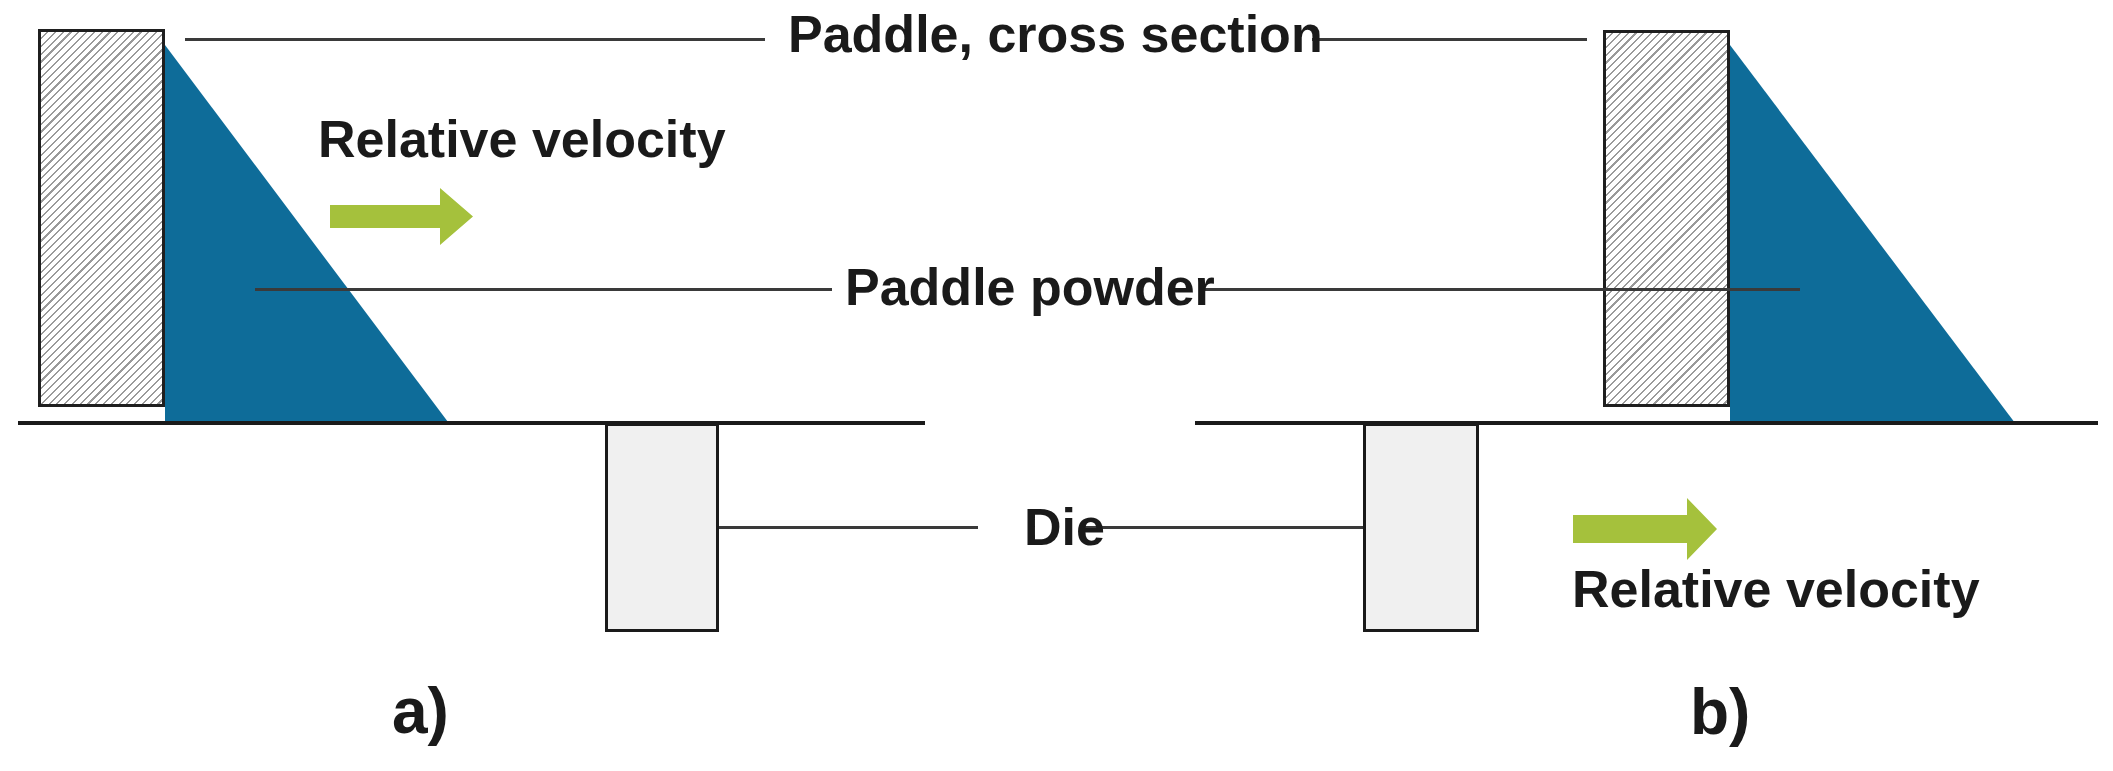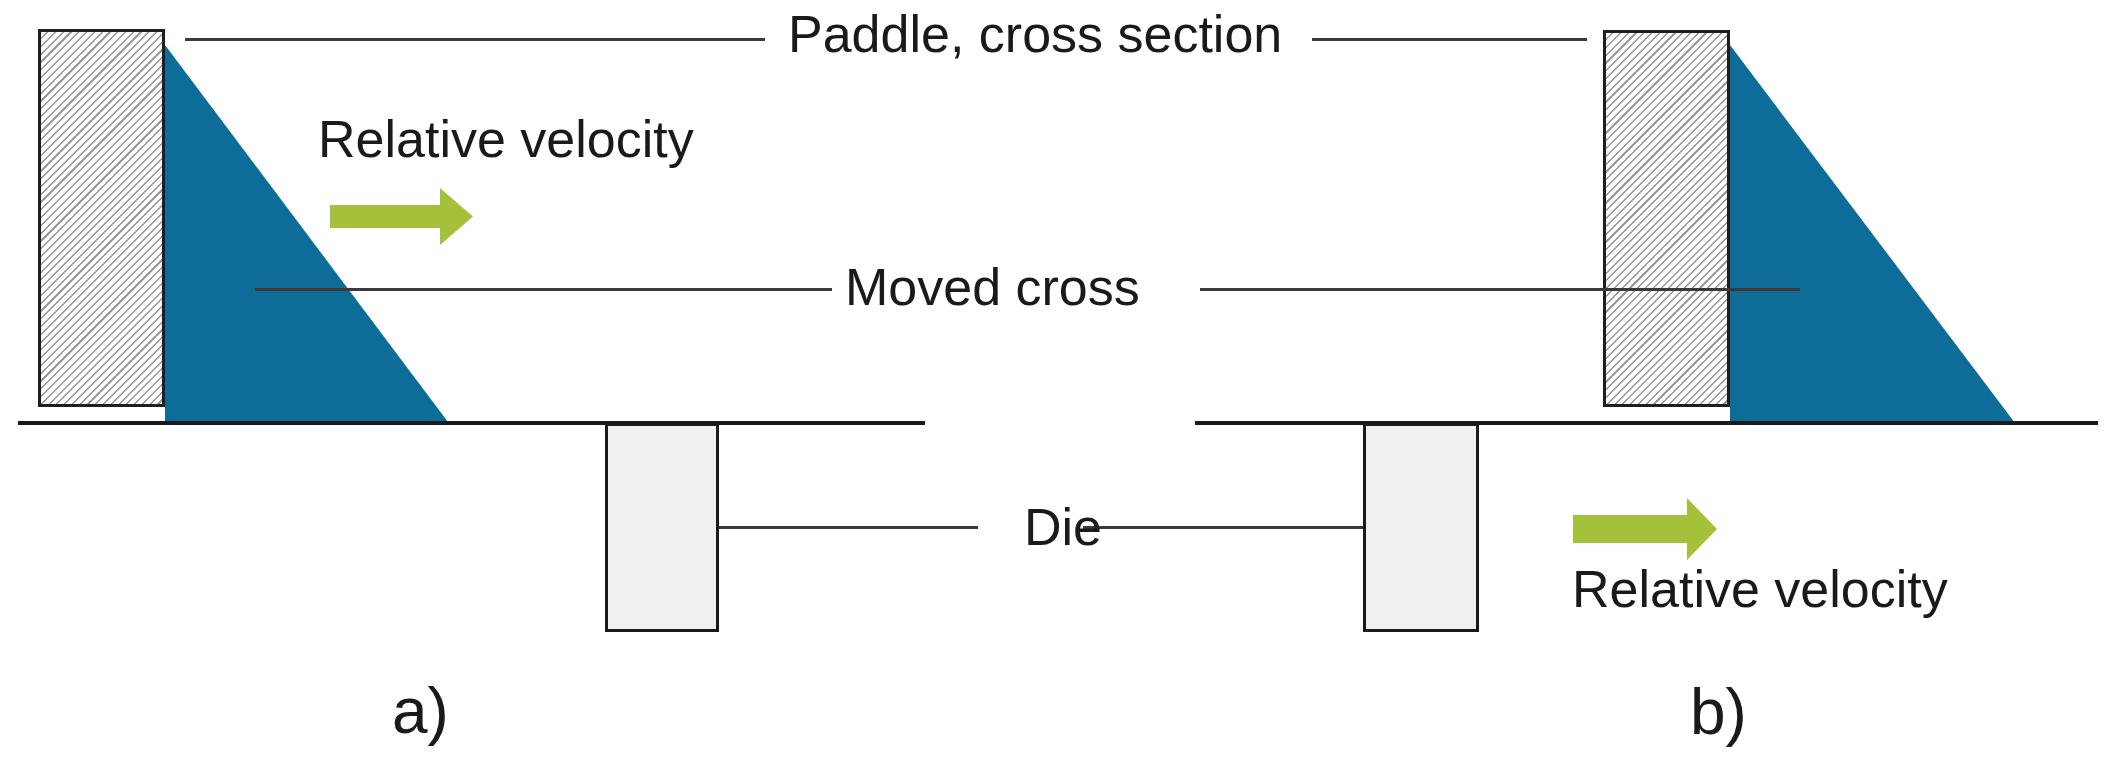--- a/index.html
+++ b/index.html
@@ -1,19 +1,19 @@
 <!DOCTYPE html>
 <html><head>
 <meta charset="utf-8">
 <style>
   html, body { margin: 0; padding: 0; background: #ffffff; }
   body { width: 2113px; height: 771px; font-family: "Liberation Sans", sans-serif; }
   #figure-canvas { position: relative; width: 2113px; height: 771px; background: #ffffff; overflow: hidden; }
 
-  .abs { position: absolute; }
+  .abs { position: absolute; font-weight: bold; }
 
   .paddle {
     box-sizing: border-box;
     border: 3px solid #1f1f1f;
     background: repeating-linear-gradient(135deg, #ffffff 0 4px, #9a9a9a 4px 5.5px);
   }
   .paddle-a { left: 38px;  top: 29px; width: 127px; height: 378px; }
   .paddle-b { left: 1603px; top: 30px; width: 127px; height: 377px; }
 
   .powder {
@@ -79,19 +79,19 @@
   <div class="abs arrow arrow-b" style="background-color: rgb(165, 193, 60);"></div>
   <div class="abs lbl lbl-relvel-b">Relative velocity</div>
   <div class="abs caption caption-b">b)</div>
 
   <div class="abs leader leader-paddle-left"></div>
   <div class="abs leader leader-paddle-right"></div>
   <div class="abs lbl lbl-paddle">Paddle, cross section</div>
 
   <div class="abs leader leader-powder-left"></div>
   <div class="abs leader leader-powder-right"></div>
-  <div class="abs lbl lbl-powder">Moved cross</div>
+  <div class="abs lbl lbl-powder">Paddle powder</div>
 
   <div class="abs leader leader-die-left"></div>
   <div class="abs leader leader-die-right"></div>
   <div class="abs lbl lbl-die">Die</div>
 
 </div>
 
 </body></html>

